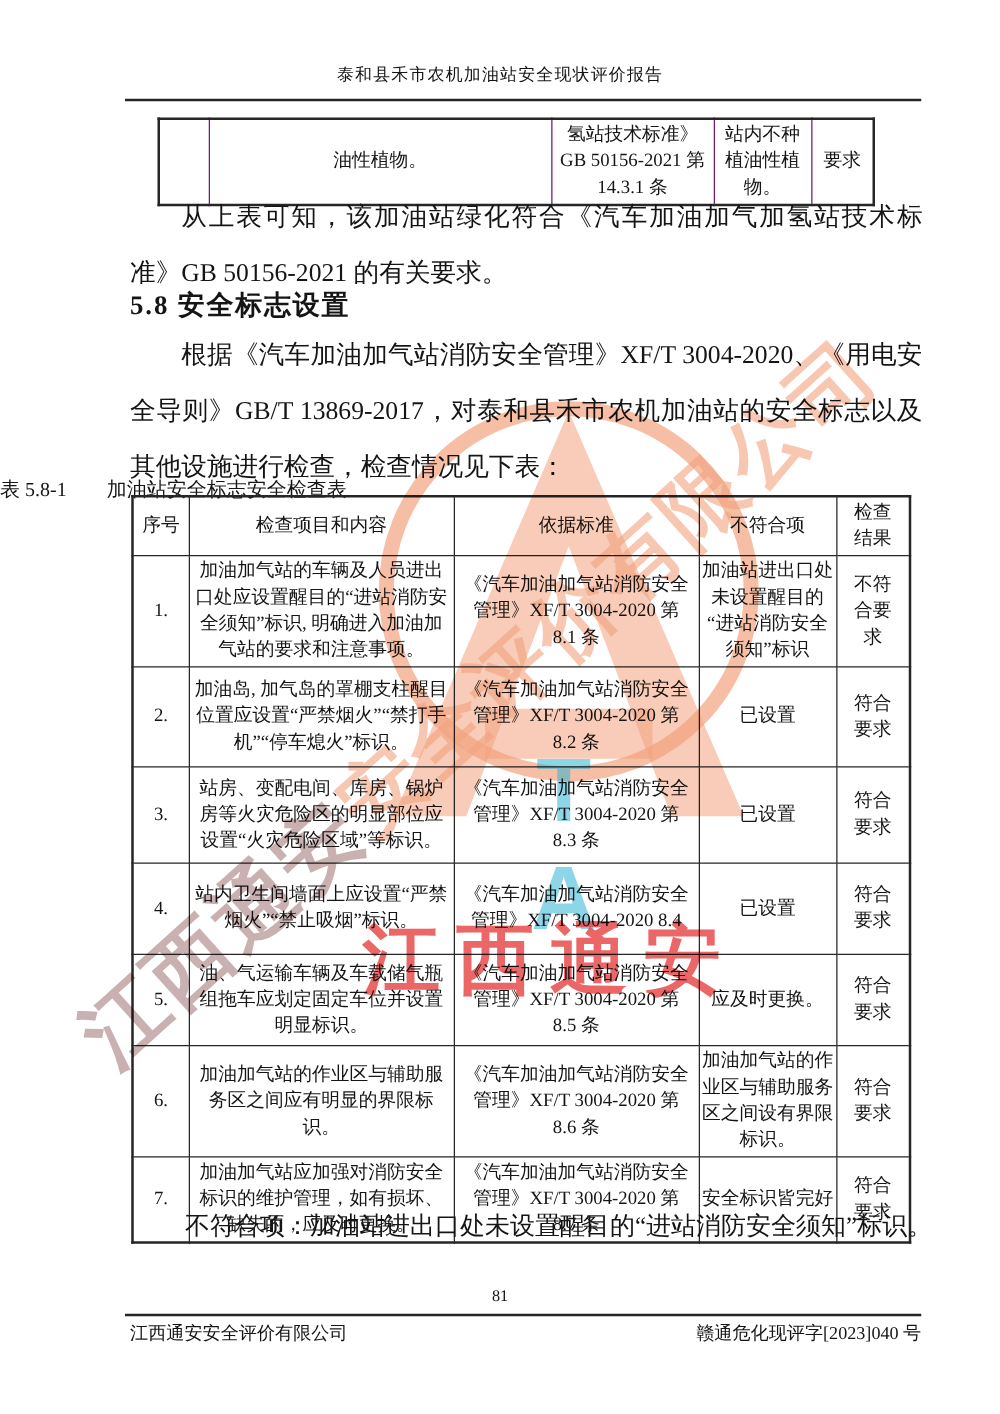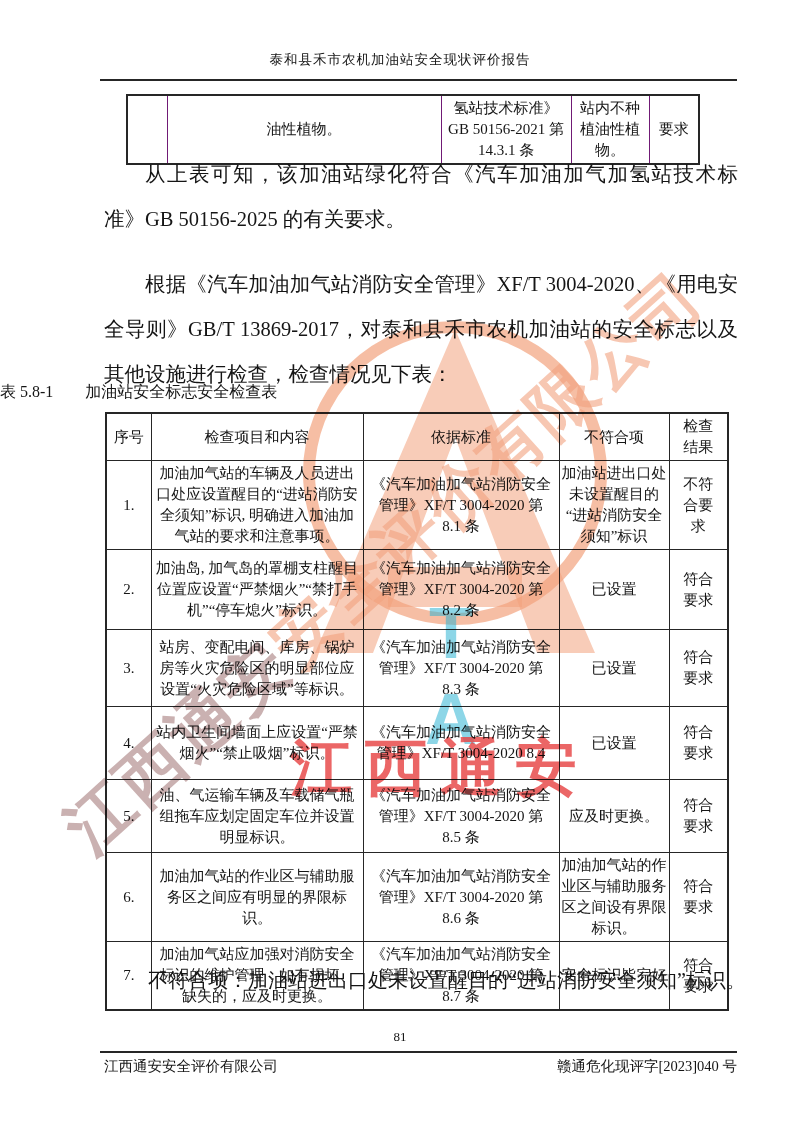--- a/index.html
+++ b/index.html
@@ -21,21 +21,21 @@
   
   .para{position:absolute;left:104px;width:634px;font-size:20.5px;line-height:45px;
         text-align:justify;text-indent:2em;margin:0;}
   .p1{top:152px;}
   .p2{top:262px;}
   .section-heading{position:absolute;top:229px;left:104px;font-size:21.5px;font-weight:bold;
                    margin:0;letter-spacing:1.5px;}
   .caption{position:absolute;top:382px;left:0;width:100%;text-align:left;font-size:16px;}
 
   
-  .check-table{position:absolute;top:412px;left:105px;border-collapse:collapse;table-layout:fixed;
+  .check-table{position:absolute;top:396px;left:105px;border-collapse:collapse;table-layout:fixed;
                font-size:15px;border:2px solid #262626;}
   .check-table th,.check-table td{border:1px solid #262626;text-align:center;vertical-align:middle;
                padding:2px 4px;line-height:1.4;font-weight:normal;}
   .check-table td:nth-child(4),.check-table th:nth-child(4){padding:2px 2px;}
   .check-table td:nth-child(5),.check-table th:nth-child(5){padding:2px 9px;}
   .check-table tr:nth-child(1){height:40px;}
   .check-table tr:nth-child(2){height:73px;}
   .check-table tr:nth-child(3){height:80px;}
   .check-table tr:nth-child(4){height:77px;}
   .check-table tr:nth-child(5){height:73px;}
@@ -87,21 +87,22 @@
         <tr>
       <td></td>
       <td>油性植物。</td>
       <td>氢站技术标准》GB 50156-2021 第 14.3.1 条</td>
       <td>站内不种植油性植物。</td>
       <td>要求</td>
     </tr>
   </tbody>
     </table>
 
-  <p class="para p1">从上表可知，该加油站绿化符合《汽车加油加气加氢站技术标准》GB 50156-2025 的有关要求。</p>
+  <p class="para p1">从上表可知，该加油站绿化符合《汽车加油加气加氢站技术标准》GB 50156-2021 的有关要求。</p>
+  <h2 class="section-heading">5.8 安全标志设置</h2>
   <p class="para p2">根据《汽车加油加气站消防安全管理》XF/T 3004-2020、《用电安全导则》GB/T 13869-2017，对泰和县禾市农机加油站的安全标志以及其他设施进行检查，检查情况见下表：</p>
   <div class="caption">表 5.8-1　　加油站安全标志安全检查表</div>
 
   <table class="check-table">
     <colgroup>
       <col style="width:45px">
         <col style="width:212px">
         <col style="width:196px">
       <col style="width:110px">
         <col style="width:59px">

